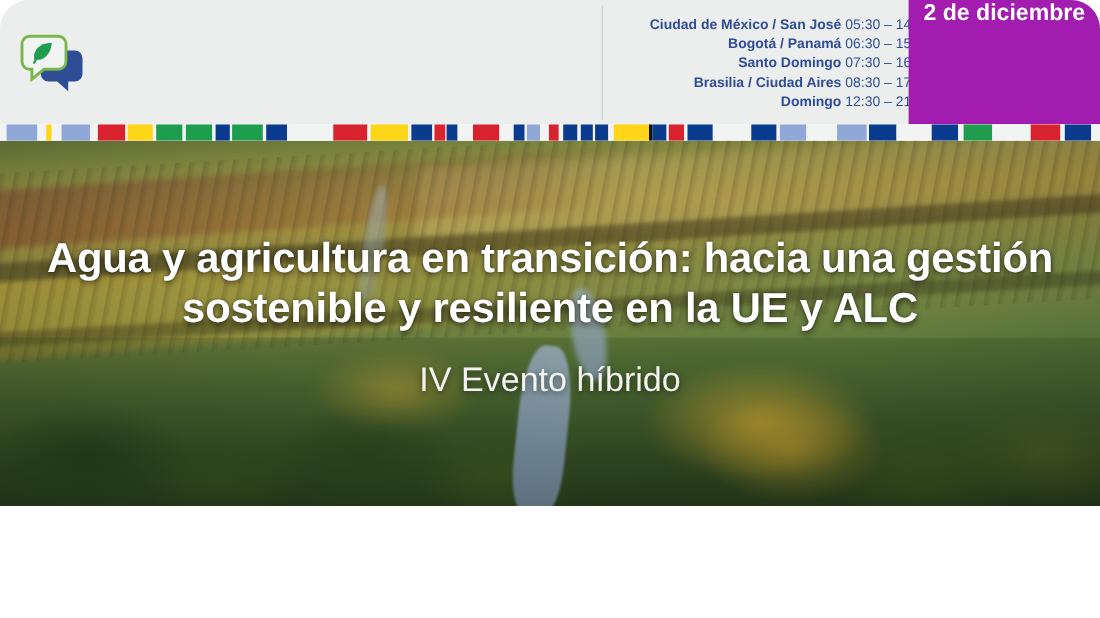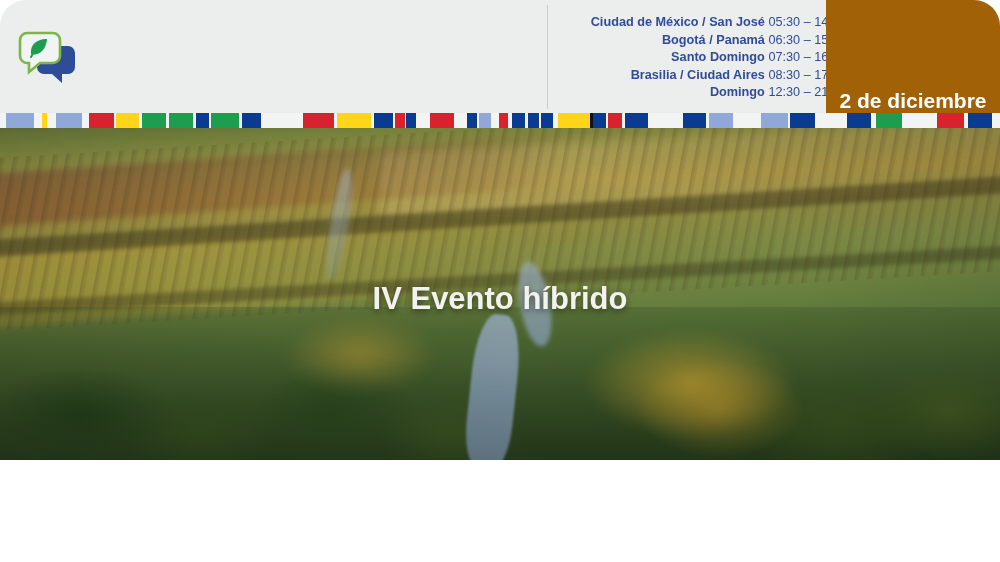--- a/index.html
+++ b/index.html
@@ -23,22 +23,22 @@
     background:#c9cbcc; }
 
   .schedule{ position:absolute; left:556px; top:14px; width:290px;
     text-align:right; }
   .sched-row{ font-size:12.7px; line-height:17.6px; color:#2f4c96;
     white-space:nowrap; }
   .sched-place{ font-weight:bold; }
   .sched-time{ font-weight:normal; }
 
   .datebox{ position:absolute; left:826px; top:0; width:174px; height:113px;
-    background:#a16207; border-top-right-radius:26px;
-    display:flex; align-items:flex-end; justify-content:center; }
+    background:#a21caf; border-top-right-radius:26px;
+    display:flex; align-items:flex-start; justify-content:center; }
   .datebox span{ color:#fff; font-size:21px; font-weight:bold;
     white-space:nowrap; }
 
   
   .flagband{ position:absolute; left:0; top:113px; width:1000px; height:15px;
     background:#f2f3f3; overflow:hidden; display:flex; }
   .flagband i{ display:block; height:15px; }
 
   
   .photo{ position:absolute; left:0; top:128px; width:1000px; height:332px;
@@ -104,21 +104,21 @@
       rgba(0,0,0,0) 35%, rgba(0,0,0,0.22) 100%); }
 
   .titles{ position:absolute; left:0; top:0; width:1000px; height:332px;
     display:flex; flex-direction:column; align-items:center;
     justify-content:center; padding-bottom:12px; }
   .main-title{ width:920px; text-align:center; color:#fff;
     font-size:38px; font-weight:bold; line-height:46px;
     letter-spacing:-0.2px;
     text-shadow:0 2px 6px rgba(0,0,0,0.55), 0 0 2px rgba(0,0,0,0.4); }
   .subtitle{ margin-top:22px; text-align:center; color:#f2f2ee;
-    font-size:31px; font-weight:bold; line-height:38px;
+    font-size:31px; font-weight:normal; line-height:38px;
     text-shadow:0 2px 6px rgba(0,0,0,0.5); }
 
   
   .footer{ position:absolute; left:0; top:460px; width:1000px; height:102px;
     background:#fff; }
 </style>
 </head>
 <body>
 
 <div class="poster">
@@ -249,20 +249,21 @@
     <div class="furrows"></div>
     <div class="river3"></div>
     <div class="trees"></div>
     <div class="tree-gold2"></div>
     <div class="tree-gold"></div>
     <div class="river2"></div>
     <div class="river"></div>
     <div class="vignette"></div>
 
     <div class="titles">
+      <div class="main-title">Agua y agricultura en transición: hacia una gestión sostenible y resiliente en la UE y ALC</div>
       <div class="subtitle">IV Evento híbrido</div>
     </div>
   </div>
 
   <div class="footer">
 
     
 
     
 

